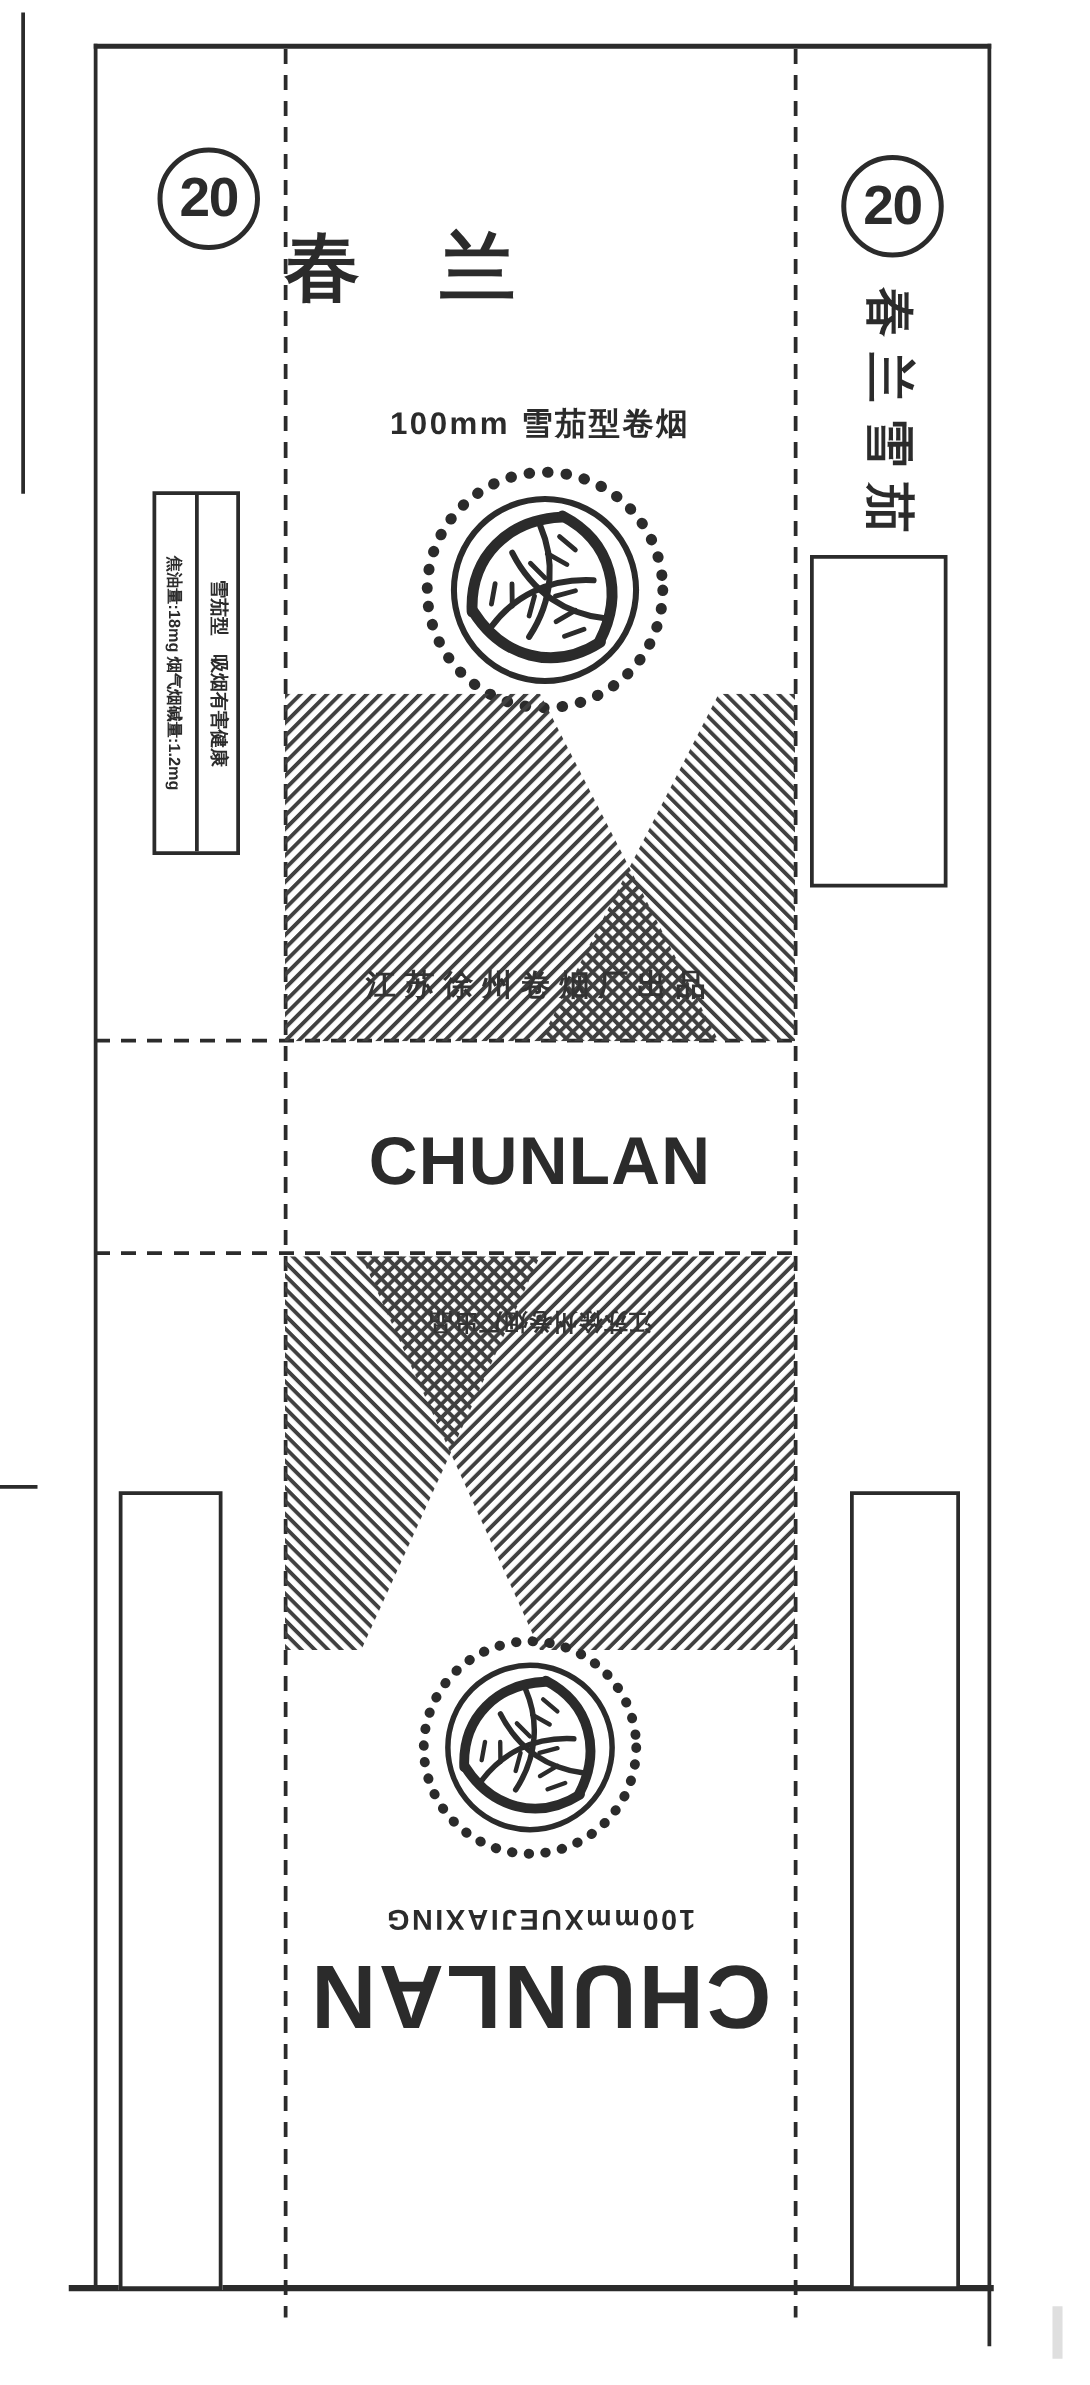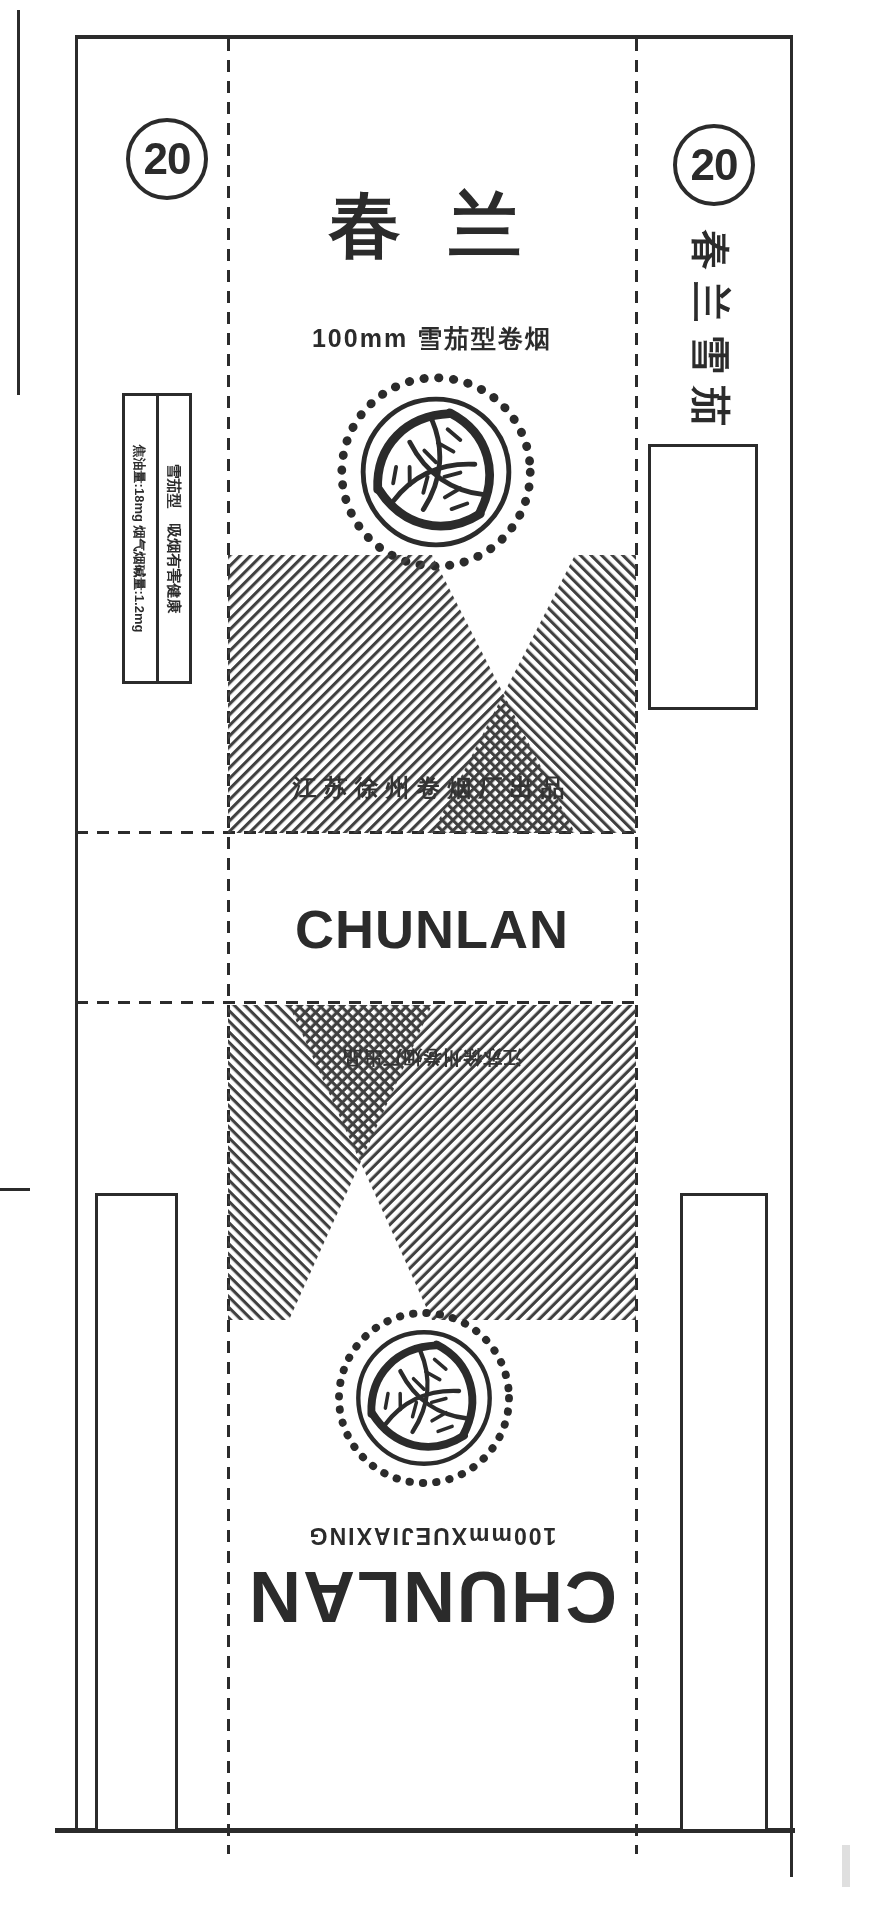--- a/index.html
+++ b/index.html
@@ -13,22 +13,22 @@
   
   .vdash{position:absolute;width:3px;
     background:repeating-linear-gradient(to bottom,#2b2b2b 0 12px,transparent 12px 21px);}
   .hdash{position:absolute;height:3px;
     background:repeating-linear-gradient(to right,#2b2b2b 0 12px,transparent 12px 21px);}
   
   .roundel{position:absolute;width:74px;height:74px;border:4px solid #2b2b2b;border-radius:50%;
     display:flex;align-items:center;justify-content:center;
     font-size:44px;font-weight:bold;letter-spacing:-1px;}
   
-  .brand-cn{position:absolute;left:228px;width:408px;top:188px;text-align:center;
-    font-size:72px;font-weight:bold;letter-spacing:14px;line-height:1.05;}
+  .brand-cn{position:absolute;left:228px;width:408px;top:188px;text-align:left;
+    font-size:60px;font-weight:bold;letter-spacing:14px;line-height:1.05;font-family:Liberation Mono, monospace;}
   .spec-cn{position:absolute;left:228px;width:408px;top:302px;text-align:center;
     font-size:25px;font-weight:bold;letter-spacing:2px;margin-top:20px;}
   .chunlan-mid{position:absolute;left:228px;width:408px;top:898px;text-align:center;
     font-size:54px;font-weight:bold;letter-spacing:1px;}
   .factory-top{position:absolute;left:248px;width:368px;top:772px;text-align:center;
     font-size:24px;font-weight:bold;letter-spacing:7px;color:#333;}
   .factory-bottom{position:absolute;left:268px;width:328px;top:1044px;text-align:center;
     font-size:19px;font-weight:bold;letter-spacing:1px;color:#333;
     transform:rotate(180deg);}
   .back-spec{position:absolute;left:228px;width:408px;top:1522px;text-align:center;

